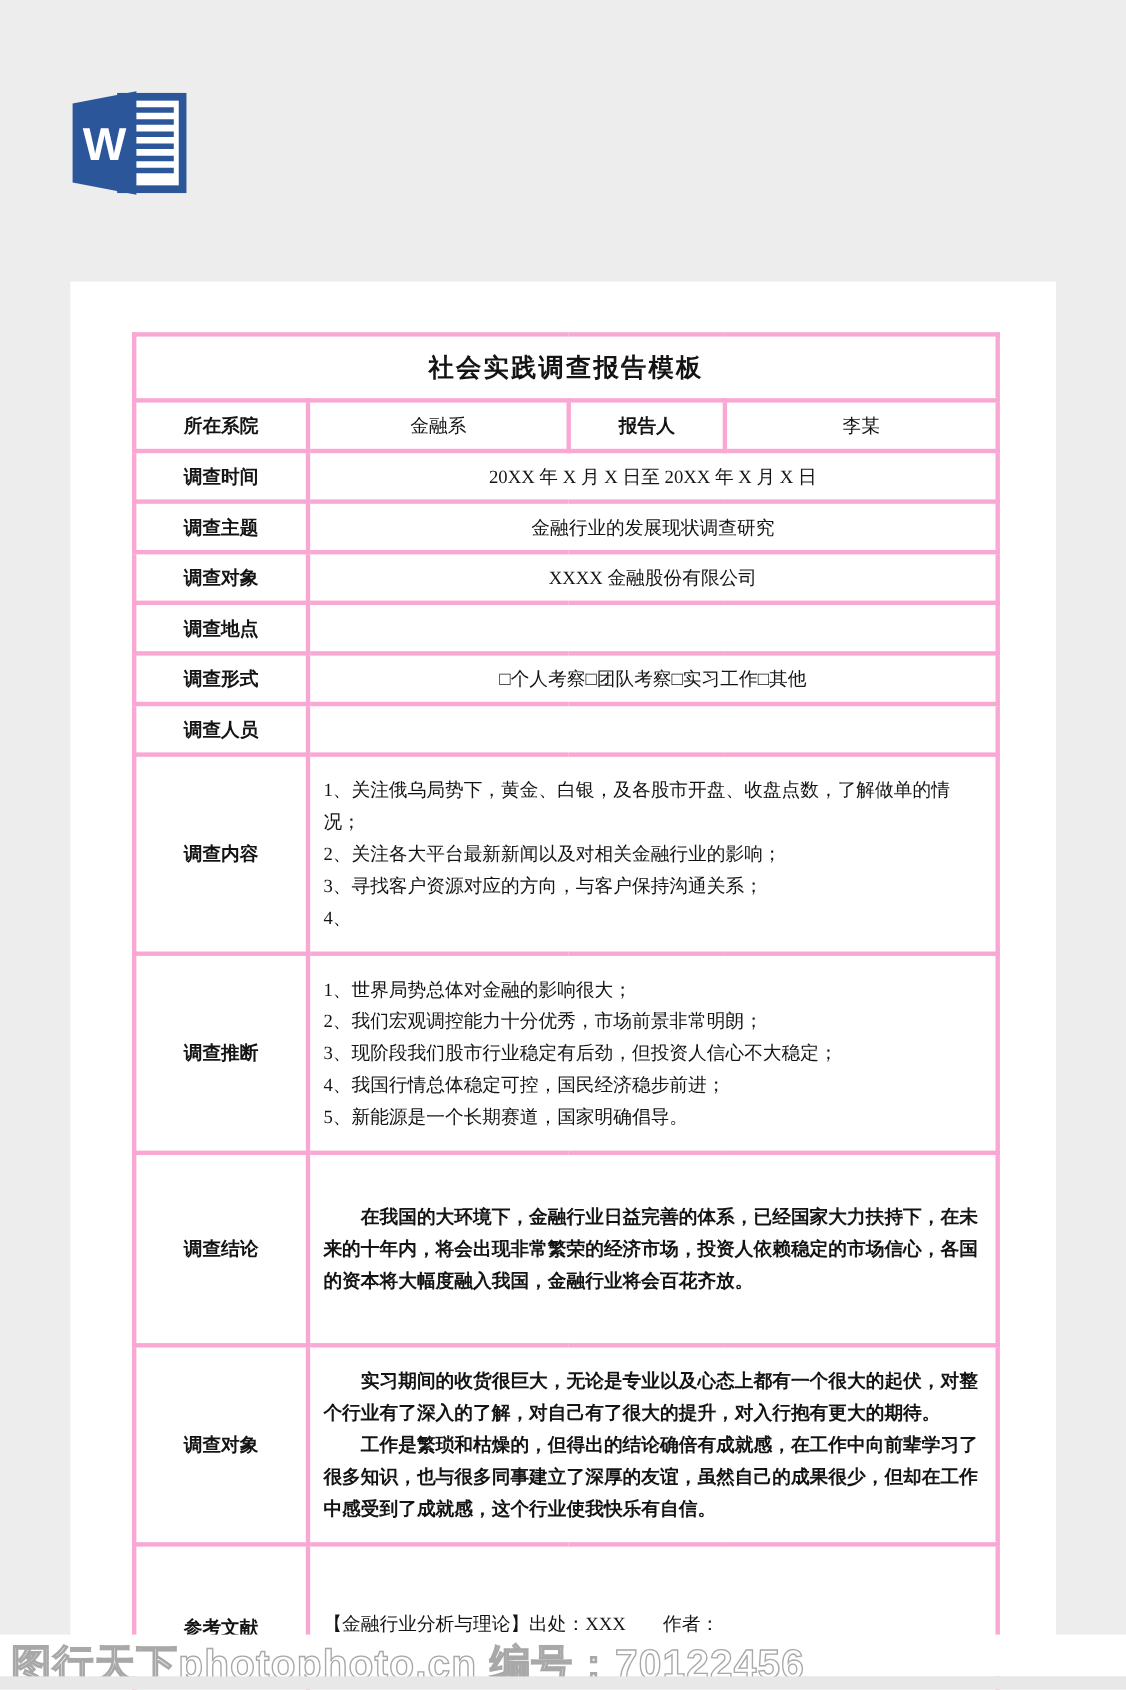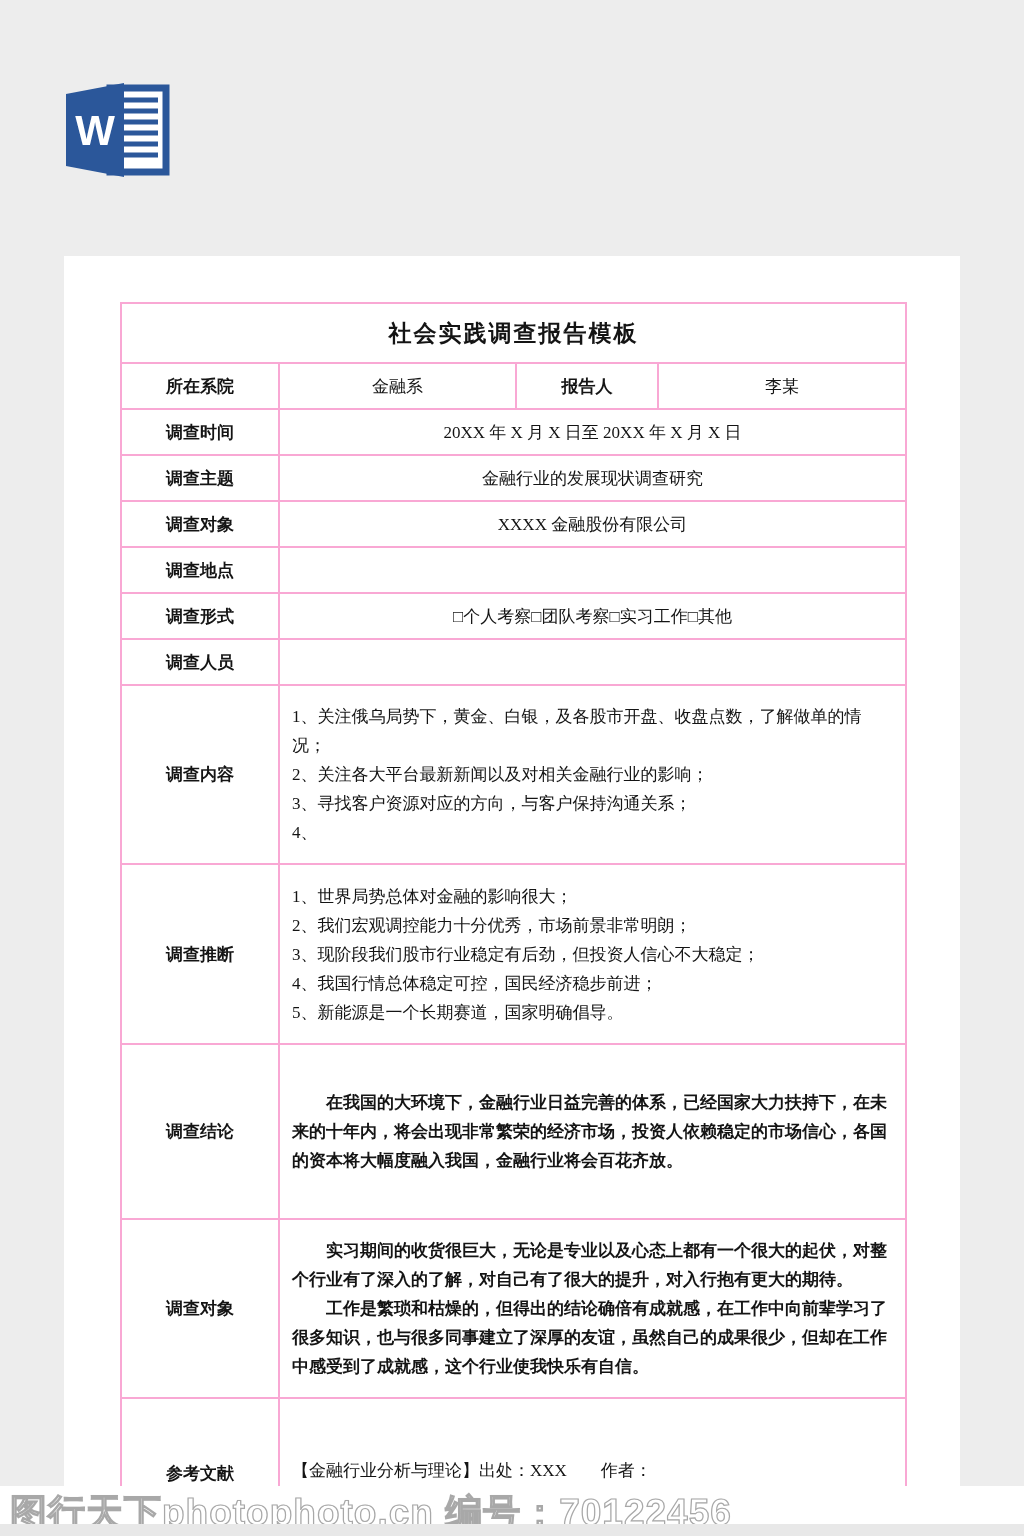--- a/index.html
+++ b/index.html
@@ -12,21 +12,21 @@
   .header-text { position:absolute; left:230px; top:92px; width:650px; text-align:center; }
   .page-title { font-size:43px; font-weight:bold; color:#2f5fa5; letter-spacing:1px; line-height:1.15; }
   .page-subtitle { margin-top:11px; font-size:27px; color:#3c3c3c; letter-spacing:1px; }
 
   
   .page { position:absolute; left:64px; top:256px; width:896px; height:1267px; background:#ffffff; }
 
   
   .doc-table { position:absolute; left:56px; top:46px; width:785px; border-collapse:collapse; table-layout:fixed;
                font-family:"Liberation Serif","DejaVu Serif",serif; color:#141414; font-size:17px; }
-  .doc-table td { border:2px solid #f9a8d4; vertical-align:middle; }
+  .doc-table td { border:4px solid #f9a8d4; vertical-align:middle; }
   .title-cell { height:60px; text-align:center; font-size:23px; font-weight:bold; letter-spacing:2px; }
   .lbl { font-weight:bold; text-align:center; white-space:pre-line; padding:2px 4px; }
   .val { text-align:center; padding:2px 6px; }
   tr.info { height:46px; }
   .content { text-align:left; padding:16px 12px; line-height:29px; }
   .content .para { text-indent:2em;font-weight:bold; }
   tr.b-content  { height:172px; }
   tr.b-infer    { height:180px; }
   tr.b-concl    { height:175px; }
   tr.b-summary  { height:175px; }

